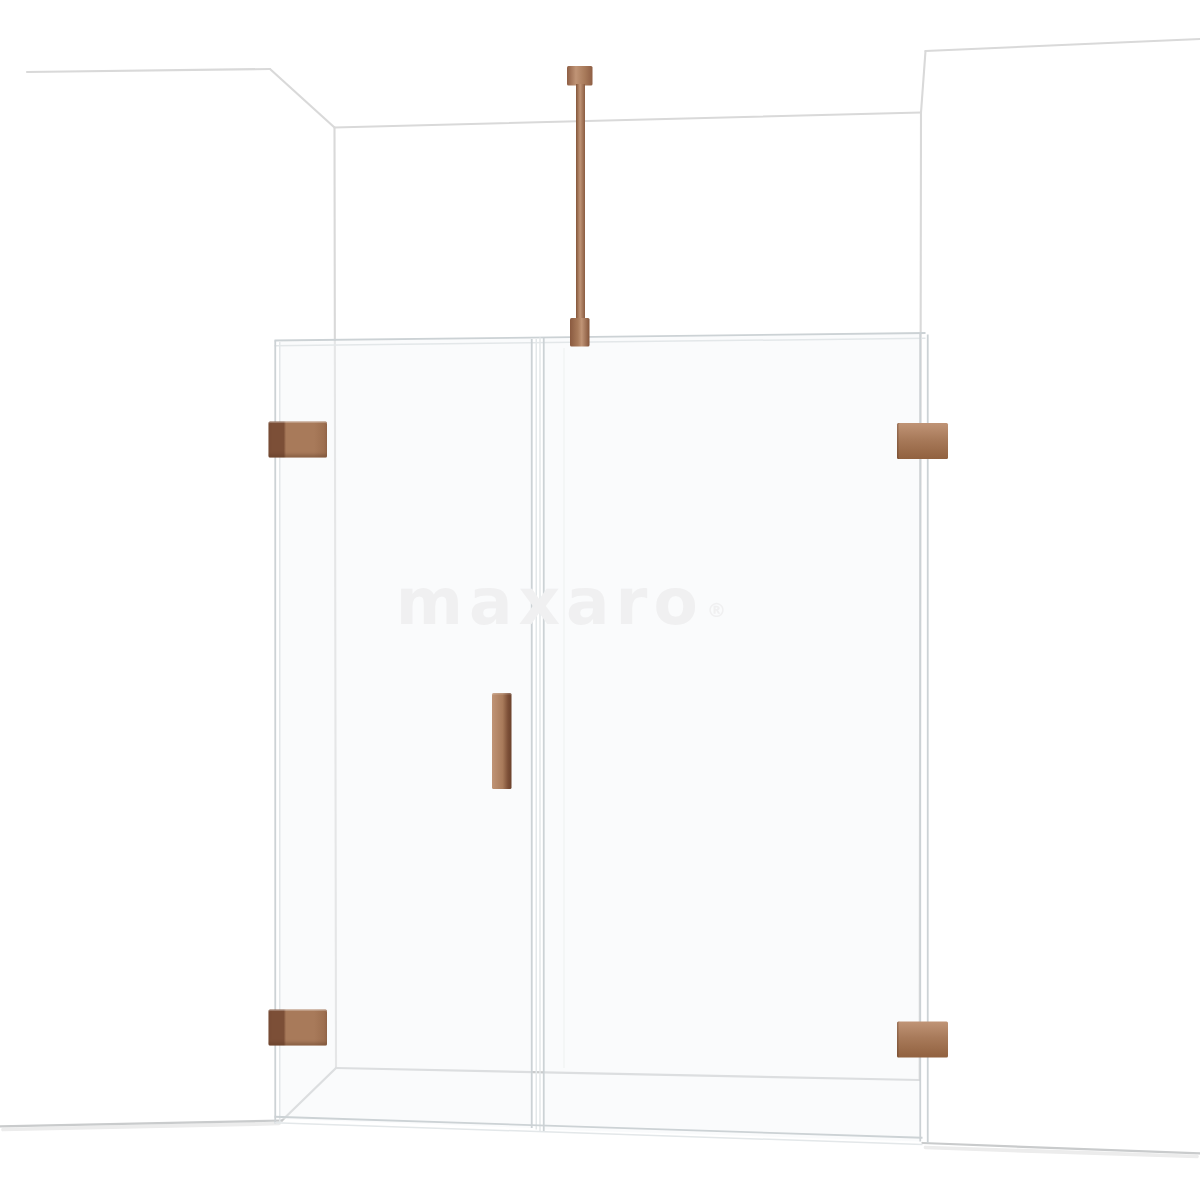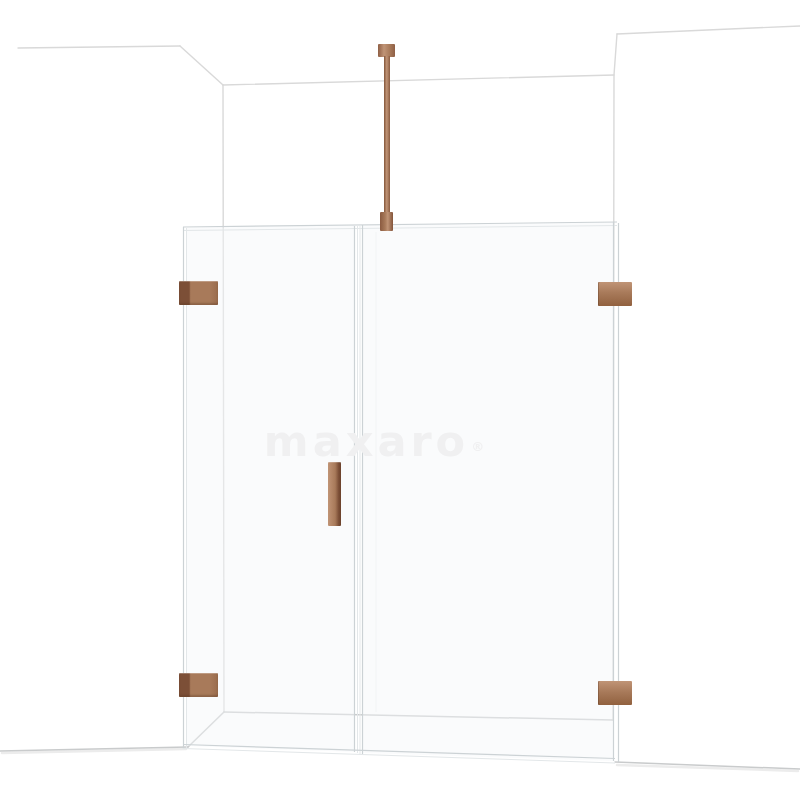--- a/index.html
+++ b/index.html
@@ -49,21 +49,20 @@
     left:328px;top:462px;width:13px;height:64px;border-radius:1px;
     background:linear-gradient(90deg,var(--copper-light,#c09476) 0%,var(--copper,#a87a5a) 55%,var(--copper-dark,#7c4f37) 82%,#6b422c 100%);
     box-shadow:inset 0 1px 0 rgba(255,255,255,0.2);
   }
   .watermark{
     position:absolute;left:224px;top:368px;width:300px;height:56px;
     display:flex;align-items:flex-end;justify-content:center;
     color:var(--watermark-color,#f0f0f1);
     font-size:43px;font-weight:700;letter-spacing:4px;line-height:1;
     user-select:none;
-    margin-top:39px;
   }
   .watermark sup{font-size:13px;font-weight:700;letter-spacing:0;margin-left:2px;transform:translateY(-10px);}
 </style>
 </head>
 <body>
 
 <div class="canvas">
 
   <svg width="800" height="800" viewBox="0 0 800 800">
 

